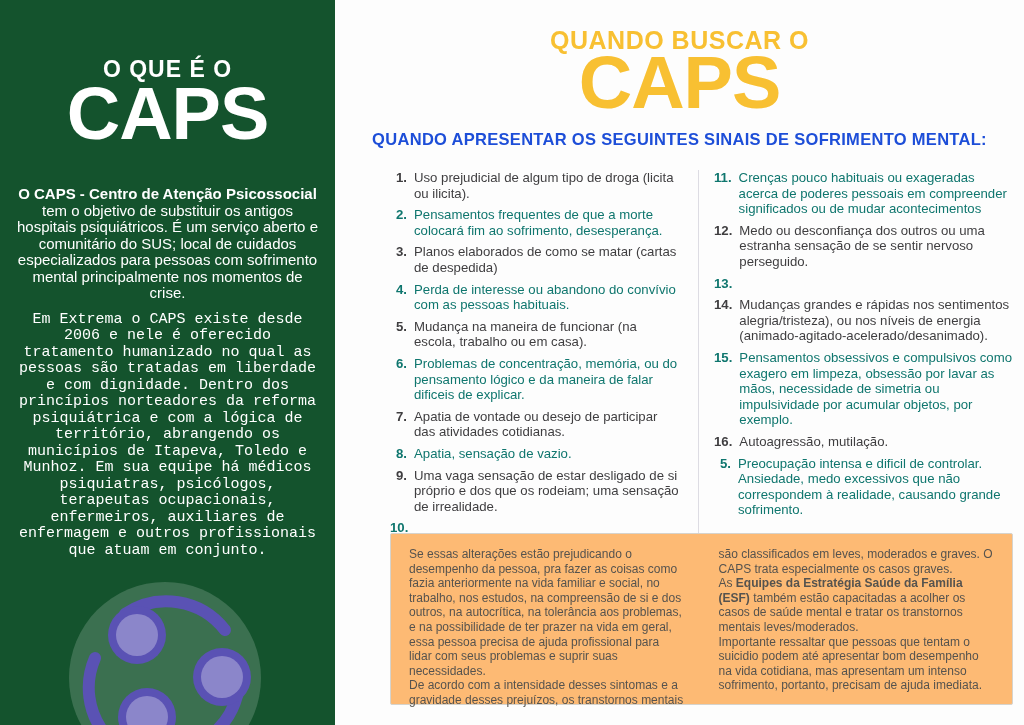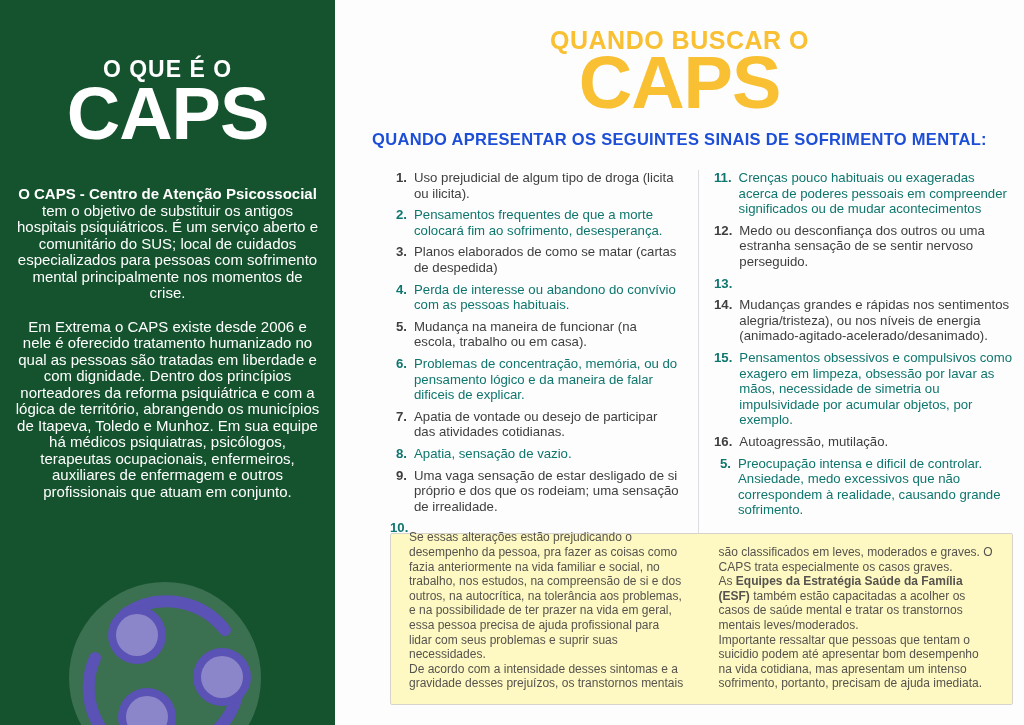--- a/index.html
+++ b/index.html
@@ -7,21 +7,21 @@
        font-family:"Liberation Sans","DejaVu Sans",sans-serif;}
   .page{position:relative;width:1024px;height:725px;background:#fdfdfd;}
 
   
   .sidebar{position:absolute;left:0;top:0;width:335px;height:725px;
            background:#14532d;color:#ffffff;text-align:center;overflow:hidden;}
   .sb-title-small{margin-top:58px;font-size:23px;font-weight:bold;letter-spacing:1px;line-height:1;}
   .sb-title-big{font-size:74px;font-weight:bold;letter-spacing:-1px;line-height:0.88;}
   .sb-para{width:305px;margin:0 auto;font-size:15px;line-height:16.5px;}
   .sb-para.first{margin-top:40px;}
-  .sb-para.second{margin-top:17px;}
+  .sb-para.second{margin-top:10px;font-family:Liberation Mono, monospace;}
   .sb-para .lead{font-weight:bold;}
   .logo-wrap{position:absolute;left:65px;top:578px;width:200px;height:200px;}
 
   
   .main{position:absolute;left:335px;top:0;width:689px;height:725px;}
   .m-title-small{margin-top:28px;text-align:center;color:#F8C032;
                  font-size:25px;font-weight:bold;letter-spacing:.5px;line-height:1;}
   .m-title-big{text-align:center;color:#F8C032;font-size:74px;font-weight:bold;
                letter-spacing:-1px;line-height:0.82;}
   .m-subtitle{margin-top:16px;text-align:center;color:#1d4ed8;
@@ -30,23 +30,23 @@
   .columns{position:absolute;left:55px;top:170px;width:625px;display:flex;}
   .col1{width:308px;box-sizing:border-box;padding-right:18px;}
   .col2{width:317px;box-sizing:border-box;border-left:1px solid #DDDCE3;padding-left:15px;}
   .item{display:flex;margin-bottom:6px;font-size:13.2px;line-height:15.6px;}
   .item .num{flex:0 0 24px;text-align:right;font-weight:bold;padding-right:7px;box-sizing:border-box;}
   .tone-dark{color:#3F3E40;}
   .tone-purple{color:#0f766e;}
 
   
   .footer-box{position:absolute;left:55px;top:533px;width:623px;height:172px;
-              box-sizing:border-box;background:#fef9c3;border:1px solid #D6D3CC;
+              box-sizing:border-box;background:#fdba74;border:1px solid #D6D3CC;
               border-radius:2px;padding:13px 18px;display:flex;gap:34px;
-              color:#56534E;font-size:12px;line-height:14.6px;align-items:flex-end;}
+              color:#56534E;font-size:12px;line-height:14.6px;}
   .footer-col{flex:1 1 0;}
   .footer-col p{margin:0;}
   .footer-col .b{font-weight:bold;}
 </style>
 </head>
 <body>
 
 <div class="page">
 
   <aside class="sidebar">

